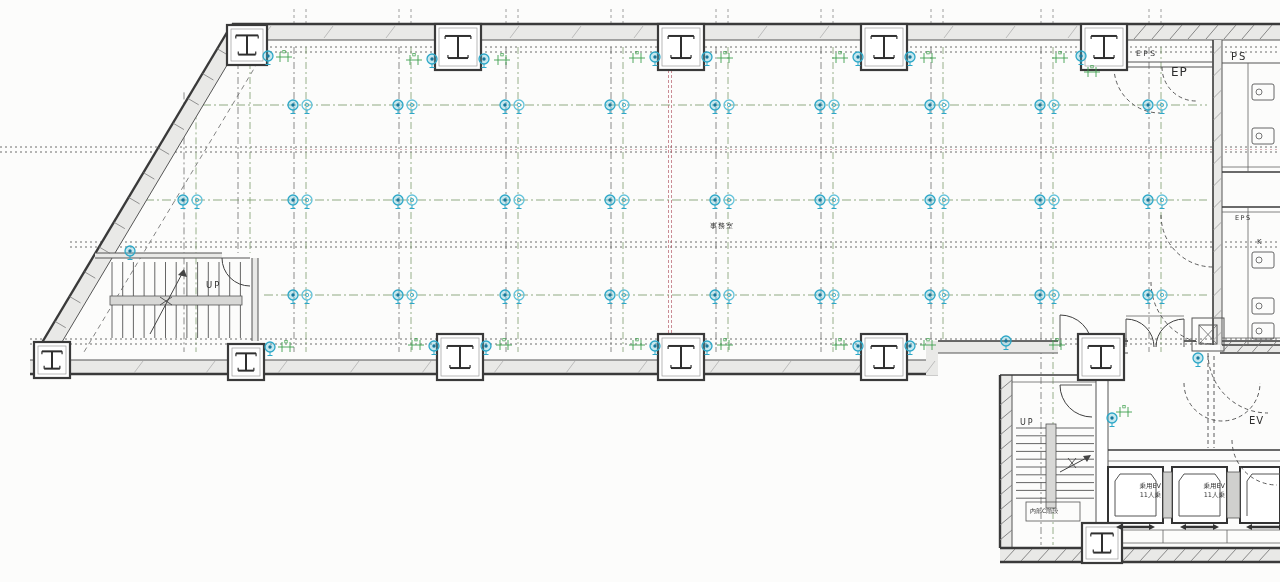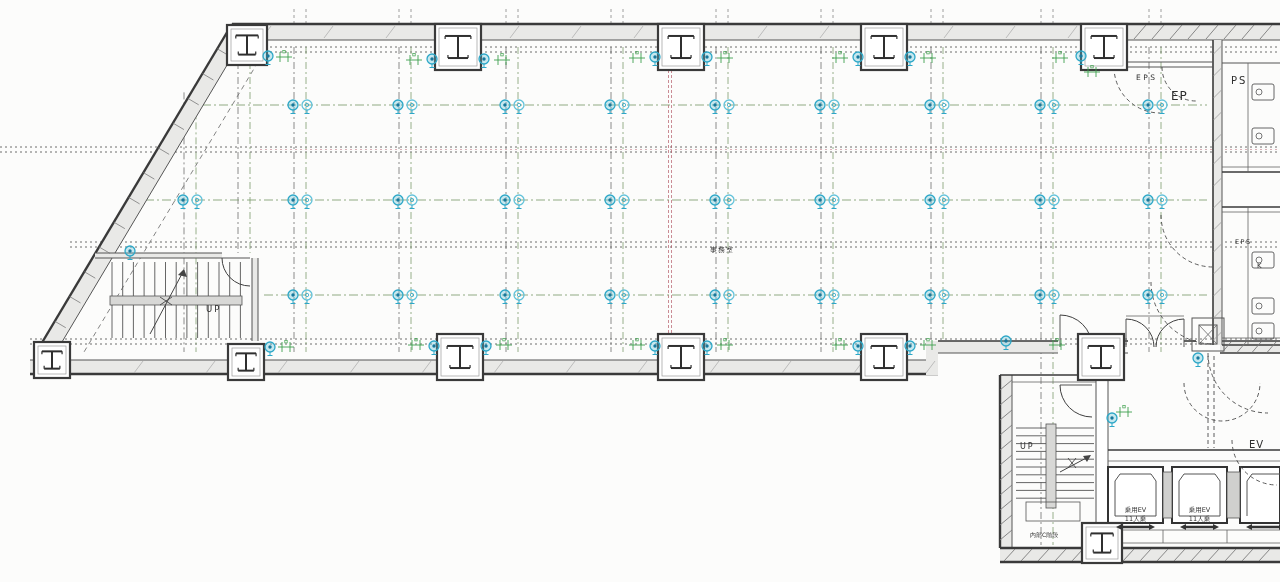--- a/index.html
+++ b/index.html
@@ -8,22 +8,22 @@
   svg{position:absolute;left:0;top:0;}
   .wf{fill:#e9e9e7;stroke:none;}
   .w2{stroke:#3a3a3a;stroke-width:2.4;fill:none;}
   .w15{stroke:#3a3a3a;stroke-width:1.6;fill:none;}
   .w1{stroke:#555;stroke-width:1;fill:none;}
   .w08{stroke:#666;stroke-width:0.8;fill:none;}
   .dsh{stroke:#777;stroke-width:0.9;fill:none;stroke-dasharray:5 4;}
   .sol{stroke:#3f3f3f;stroke-width:1;fill:none;}
   .darc{stroke:#4a4a4a;stroke-width:0.9;fill:none;stroke-dasharray:4 3;}
   .evbox{fill:#ffffff;stroke:#333;stroke-width:2;}
-  .lbl{position:absolute;color:#2e2e2e;white-space:nowrap;z-index:3;margin-top:24px;}
-  .lbl span{display:block;text-align:center;}
+  .lbl{position:absolute;color:#2e2e2e;white-space:nowrap;z-index:3;}
+  .lbl span{display:block;text-align:right;}
 </style>
 </head>
 <body>
 
 <div class="canvas">
 <svg id="plan" width="1280" height="582" viewBox="0 0 1280 582">
 
   <g id="g-grid">
         <line x1="250" y1="47" x2="1280" y2="47" stroke="#4a4a4a" stroke-width="0.8" stroke-dasharray="2 3"></line>
         <line x1="250" y1="52" x2="1280" y2="52" stroke="#4a4a4a" stroke-width="0.8" stroke-dasharray="2 3"></line>

